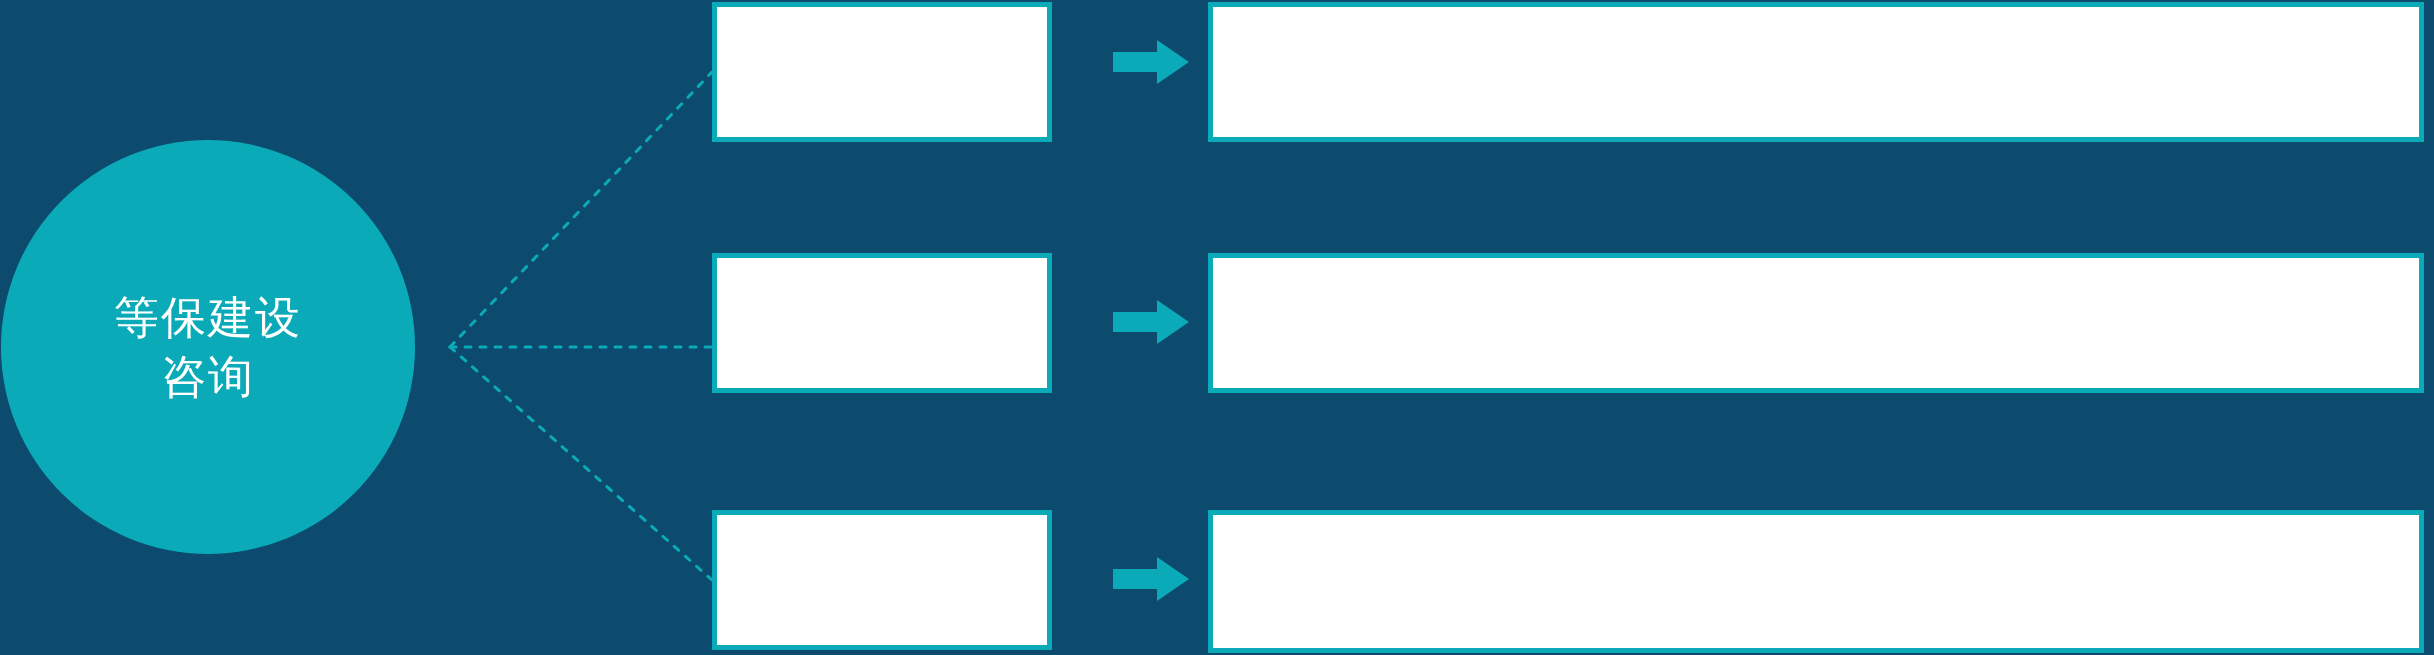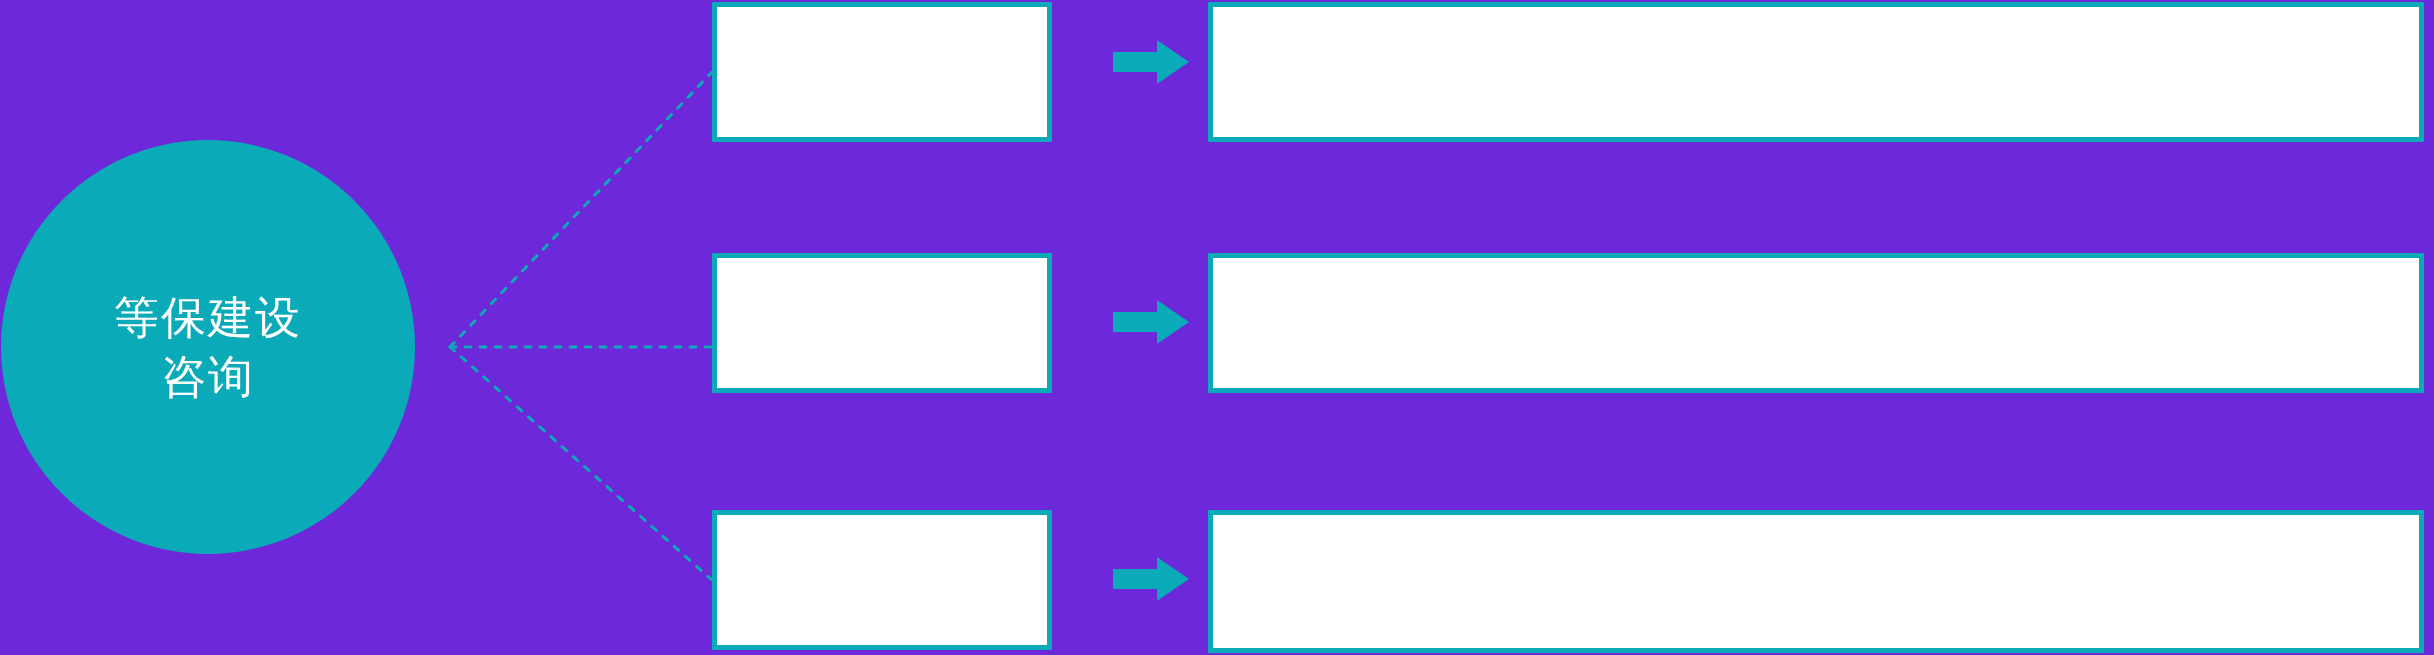--- a/index.html
+++ b/index.html
@@ -8,21 +8,21 @@
     padding: 0;
     background: #ffffff;
   }
   body {
     font-family: "DejaVu Sans", "Liberation Sans", sans-serif;
   }
   #canvas {
     position: relative;
     width: 2434px;
     height: 655px;
-    background: #6d28d9;
+    background: #0c4a6e;
     overflow: hidden;
   }
 
   
   .hub-circle {
     position: absolute;
     left: 1px;
     top: 140px;
     width: 414px;
     height: 414px;

